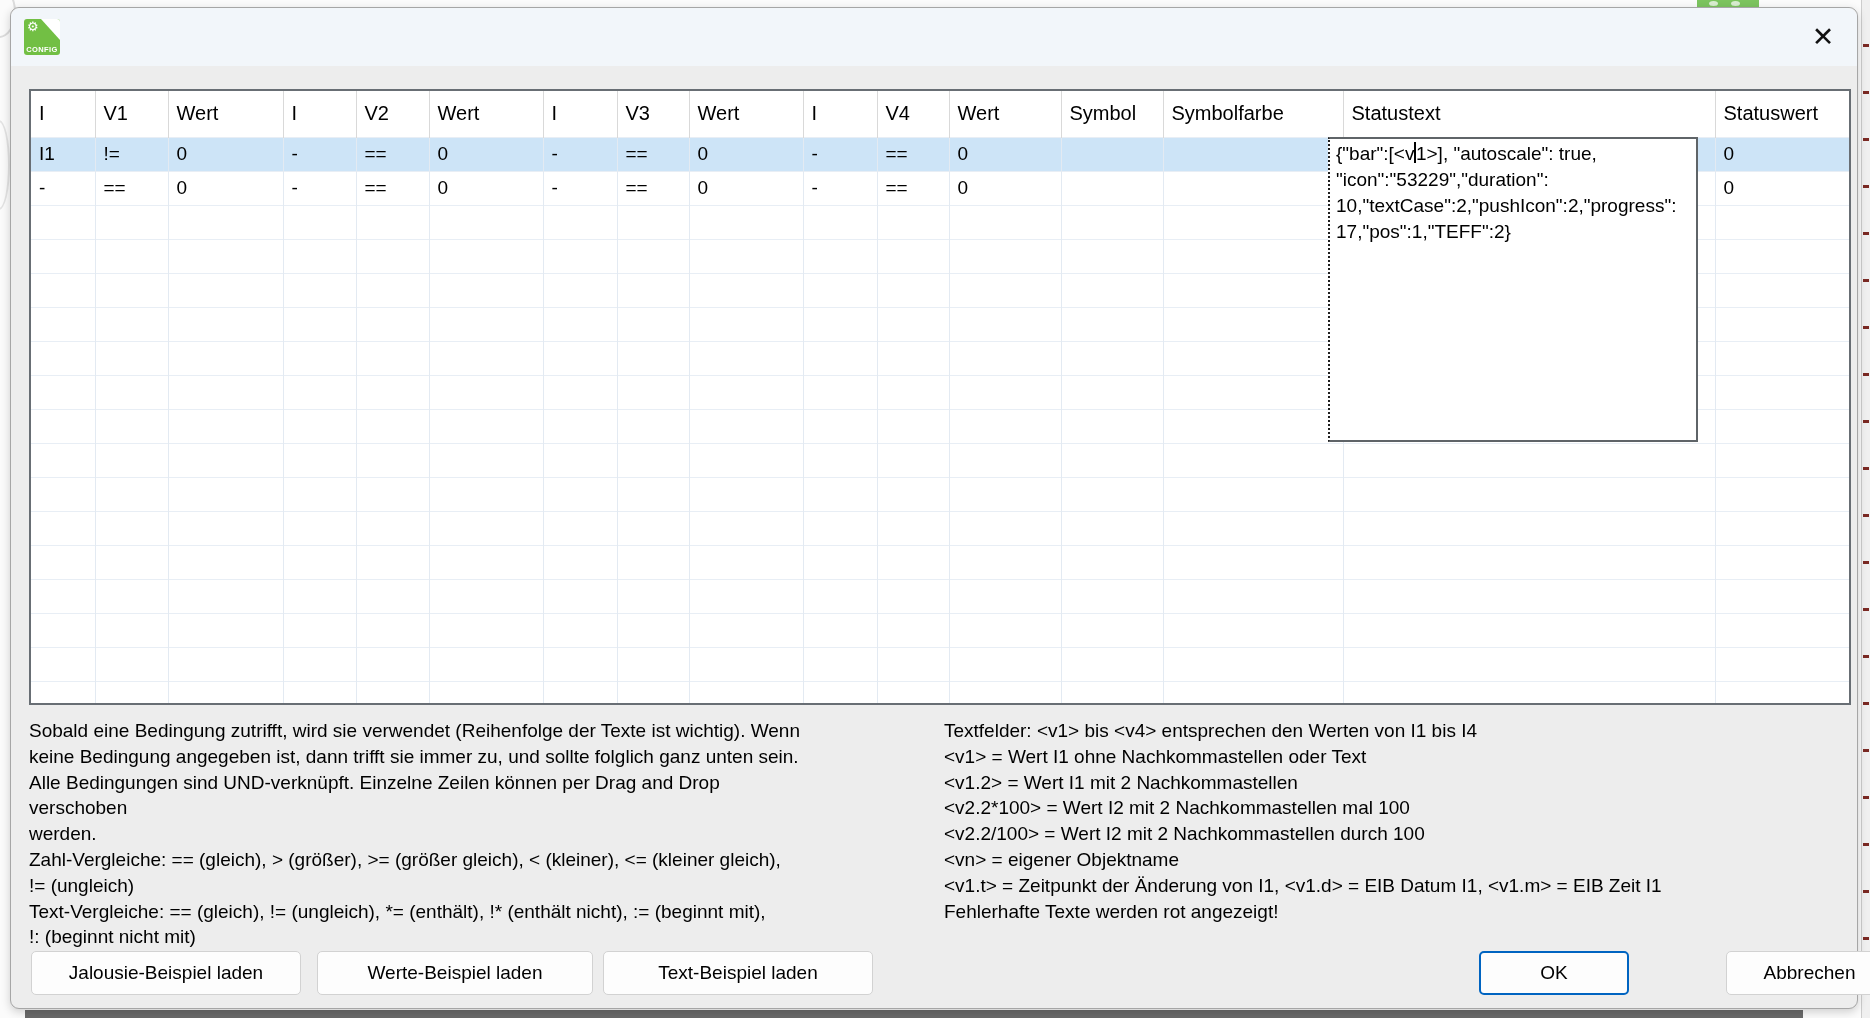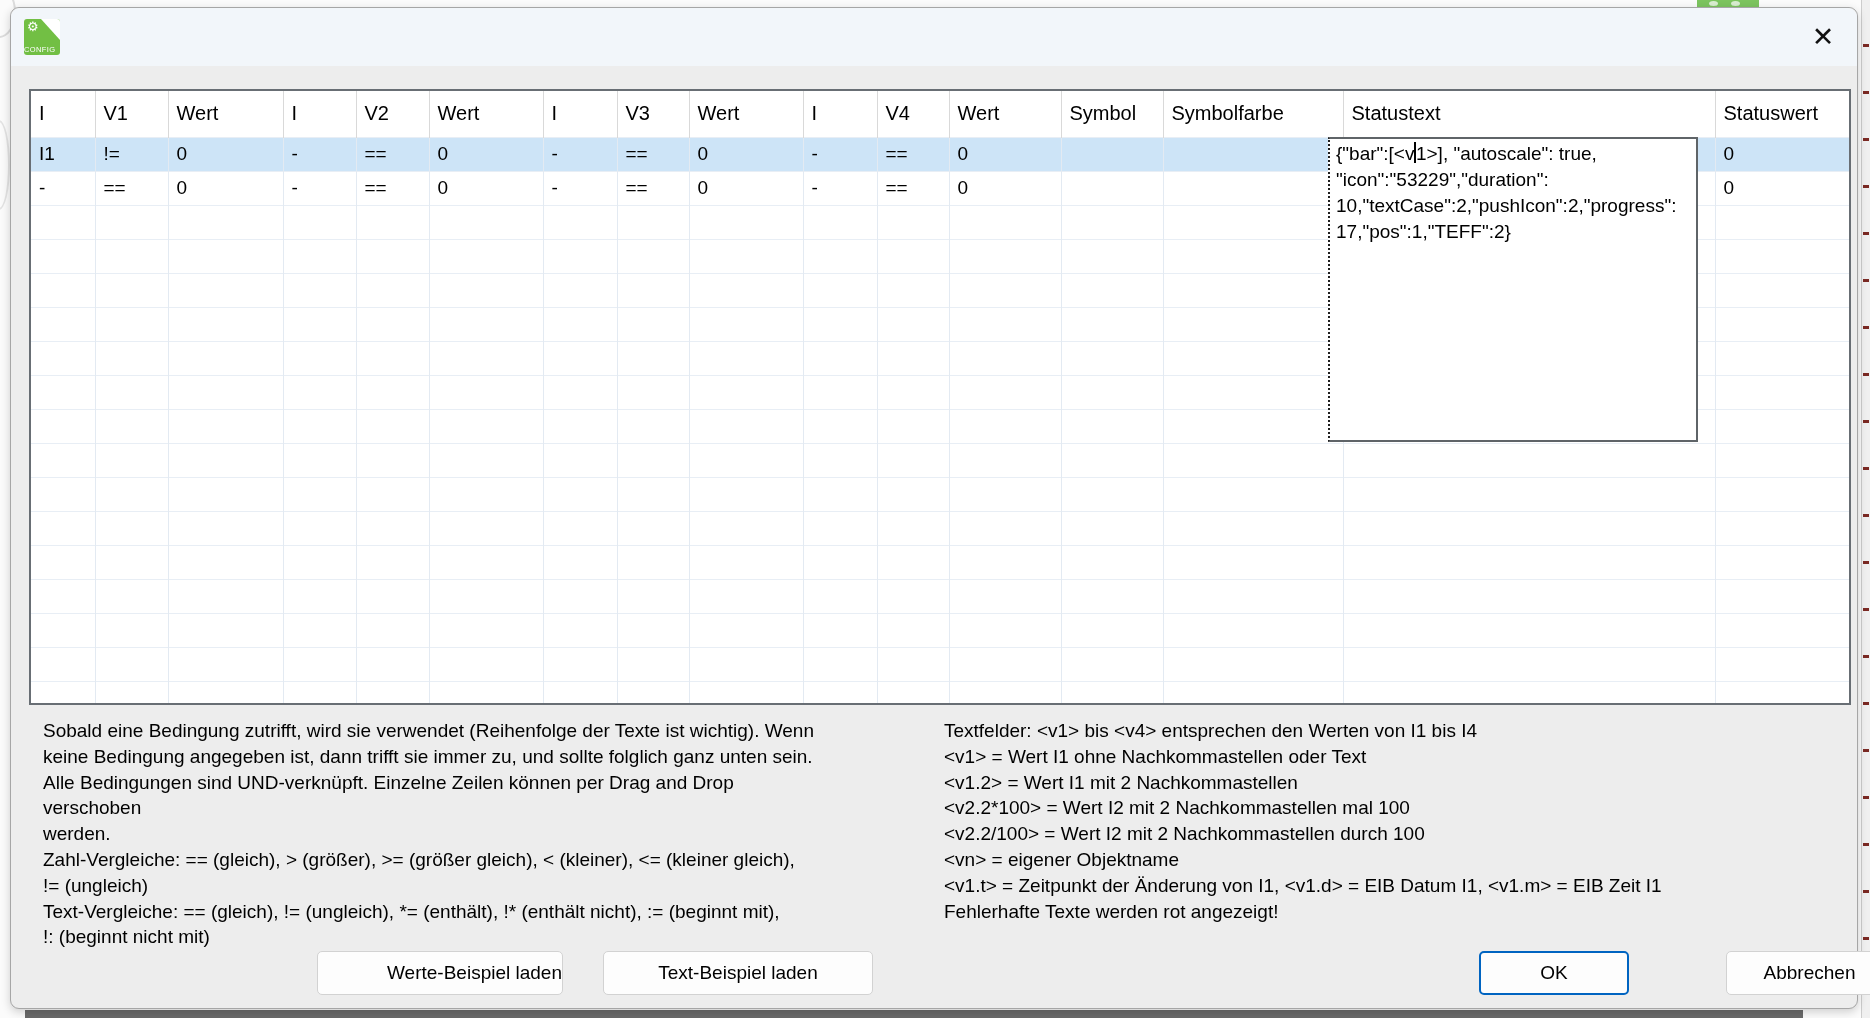--- a/index.html
+++ b/index.html
@@ -28,22 +28,22 @@
     background:#ededed; border:1px solid #a6a6a6; border-radius:9px;
     box-shadow:0 3px 10px rgba(0,0,0,.18); }
 
   .titlebar { position:absolute; left:0; top:0; width:100%; height:58px;
     background:#f2f6fa; border-radius:9px 9px 0 0; }
   .app-icon { position:absolute; left:13px; top:11px; width:36px; height:36px;
     background:#72bf44; border-radius:3px; overflow:hidden; }
   .app-icon .fold { position:absolute; top:0; right:0; width:19px; height:21px;
     background:#fff; clip-path:polygon(0 0,100% 0,100% 100%); }
   .app-icon .gear { position:absolute; left:3px; top:0; color:#fff; font-size:13px; line-height:16px; }
-  .app-icon .cfg  { position:absolute; bottom:1px; left:0; right:0; text-align:left;
-    color:#fff; font-size:7.5px; font-weight:normal; letter-spacing:.4px; }
+  .app-icon .cfg  { position:absolute; bottom:1px; left:0; right:0; text-align:center;
+    color:#fff; font-size:7.5px; font-weight:bold; letter-spacing:.4px; }
   .title { position:absolute; left:58px; top:0; height:58px; line-height:56px; font-size:21px; color:#1b1b1b; }
   .close-btn { position:absolute; top:7px; right:10px; width:48px; height:44px;
     text-align:center; line-height:44px; font-size:27px; color:#111; cursor:pointer; }
 
   
   .table-wrap { position:absolute; left:18px; top:81px; width:1822px; height:616px;
     background:#fff; border:2px solid #686e74; overflow:hidden; }
   table { border-collapse:collapse; table-layout:fixed; width:1818px; }
   th { height:46px; font-weight:normal; font-size:20px; text-align:left;
     padding-left:8px; border-right:1px solid #d9d9d9; background:#fff;
@@ -55,30 +55,30 @@
 
   
   .statustext-editor { position:absolute; left:1317px; top:129px; width:370px; height:305px;
     background:#fff; border:2px solid #5f6468; border-left:2px dotted #1f1f1f;
     padding:2px 6px; font-size:19px; line-height:26px;
     white-space:pre-wrap; overflow-wrap:anywhere; overflow:hidden; cursor:text; }
   .caret { display:inline-block; width:1.5px; height:21px; background:#000; vertical-align:-3px; }
 
   
   .help { position:absolute; top:710px; font-size:19px; line-height:25.8px; white-space:pre-line; }
-  .help-left  { left:18px;  width:775px;margin-left:14px; }
+  .help-left  { left:18px;  width:775px; }
   .help-right { left:933px; width:905px; }
 
   
   .btn { position:absolute; top:943px; height:44px; background:#fdfdfd;
     border:1px solid #d2d2d2; border-radius:5px; font-size:19px; color:#000;
     text-align:center; line-height:40px; cursor:pointer;
     font-family:"Liberation Sans", sans-serif; }
   .btn-jalousie { left:20px;  width:270px; }
-  .btn-werte    { left:306px; width:246px;text-align:right; }
+  .btn-werte    { left:306px; width:276px; }
   .btn-text     { left:592px; width:270px; }
   .btn-ok       { left:1468px; width:150px; border:2px solid #0064c1; line-height:38px;text-align:center; }
   .btn-cancel   { left:1667px; width:167px;margin-left:48px; }
 </style>
 </head>
 <body>
 
 <div class="bg-curve"></div>
 <div class="bg-curve2"></div>
 <div class="green-bar">
@@ -480,17 +480,18 @@
 !: (beginnt nicht mit)</div>
   <div class="help help-right">Textfelder: &lt;v1&gt; bis &lt;v4&gt; entsprechen den Werten von I1 bis I4
 &lt;v1&gt; = Wert I1 ohne Nachkommastellen oder Text
 &lt;v1.2&gt; = Wert I1 mit 2 Nachkommastellen
 &lt;v2.2*100&gt; = Wert I2 mit 2 Nachkommastellen mal 100
 &lt;v2.2/100&gt; = Wert I2 mit 2 Nachkommastellen durch 100
 &lt;vn&gt; = eigener Objektname
 &lt;v1.t&gt; = Zeitpunkt der Änderung von I1, &lt;v1.d&gt; = EIB Datum I1, &lt;v1.m&gt; = EIB Zeit I1
 Fehlerhafte Texte werden rot angezeigt!</div>
 
+  <button class="btn btn-jalousie">Jalousie-Beispiel laden</button>
   <button class="btn btn-werte">Werte-Beispiel laden</button>
   <button class="btn btn-text">Text-Beispiel laden</button>
   <button class="btn btn-ok">OK</button>
   <button class="btn btn-cancel">Abbrechen</button>
 </div>
 
 </body></html>

